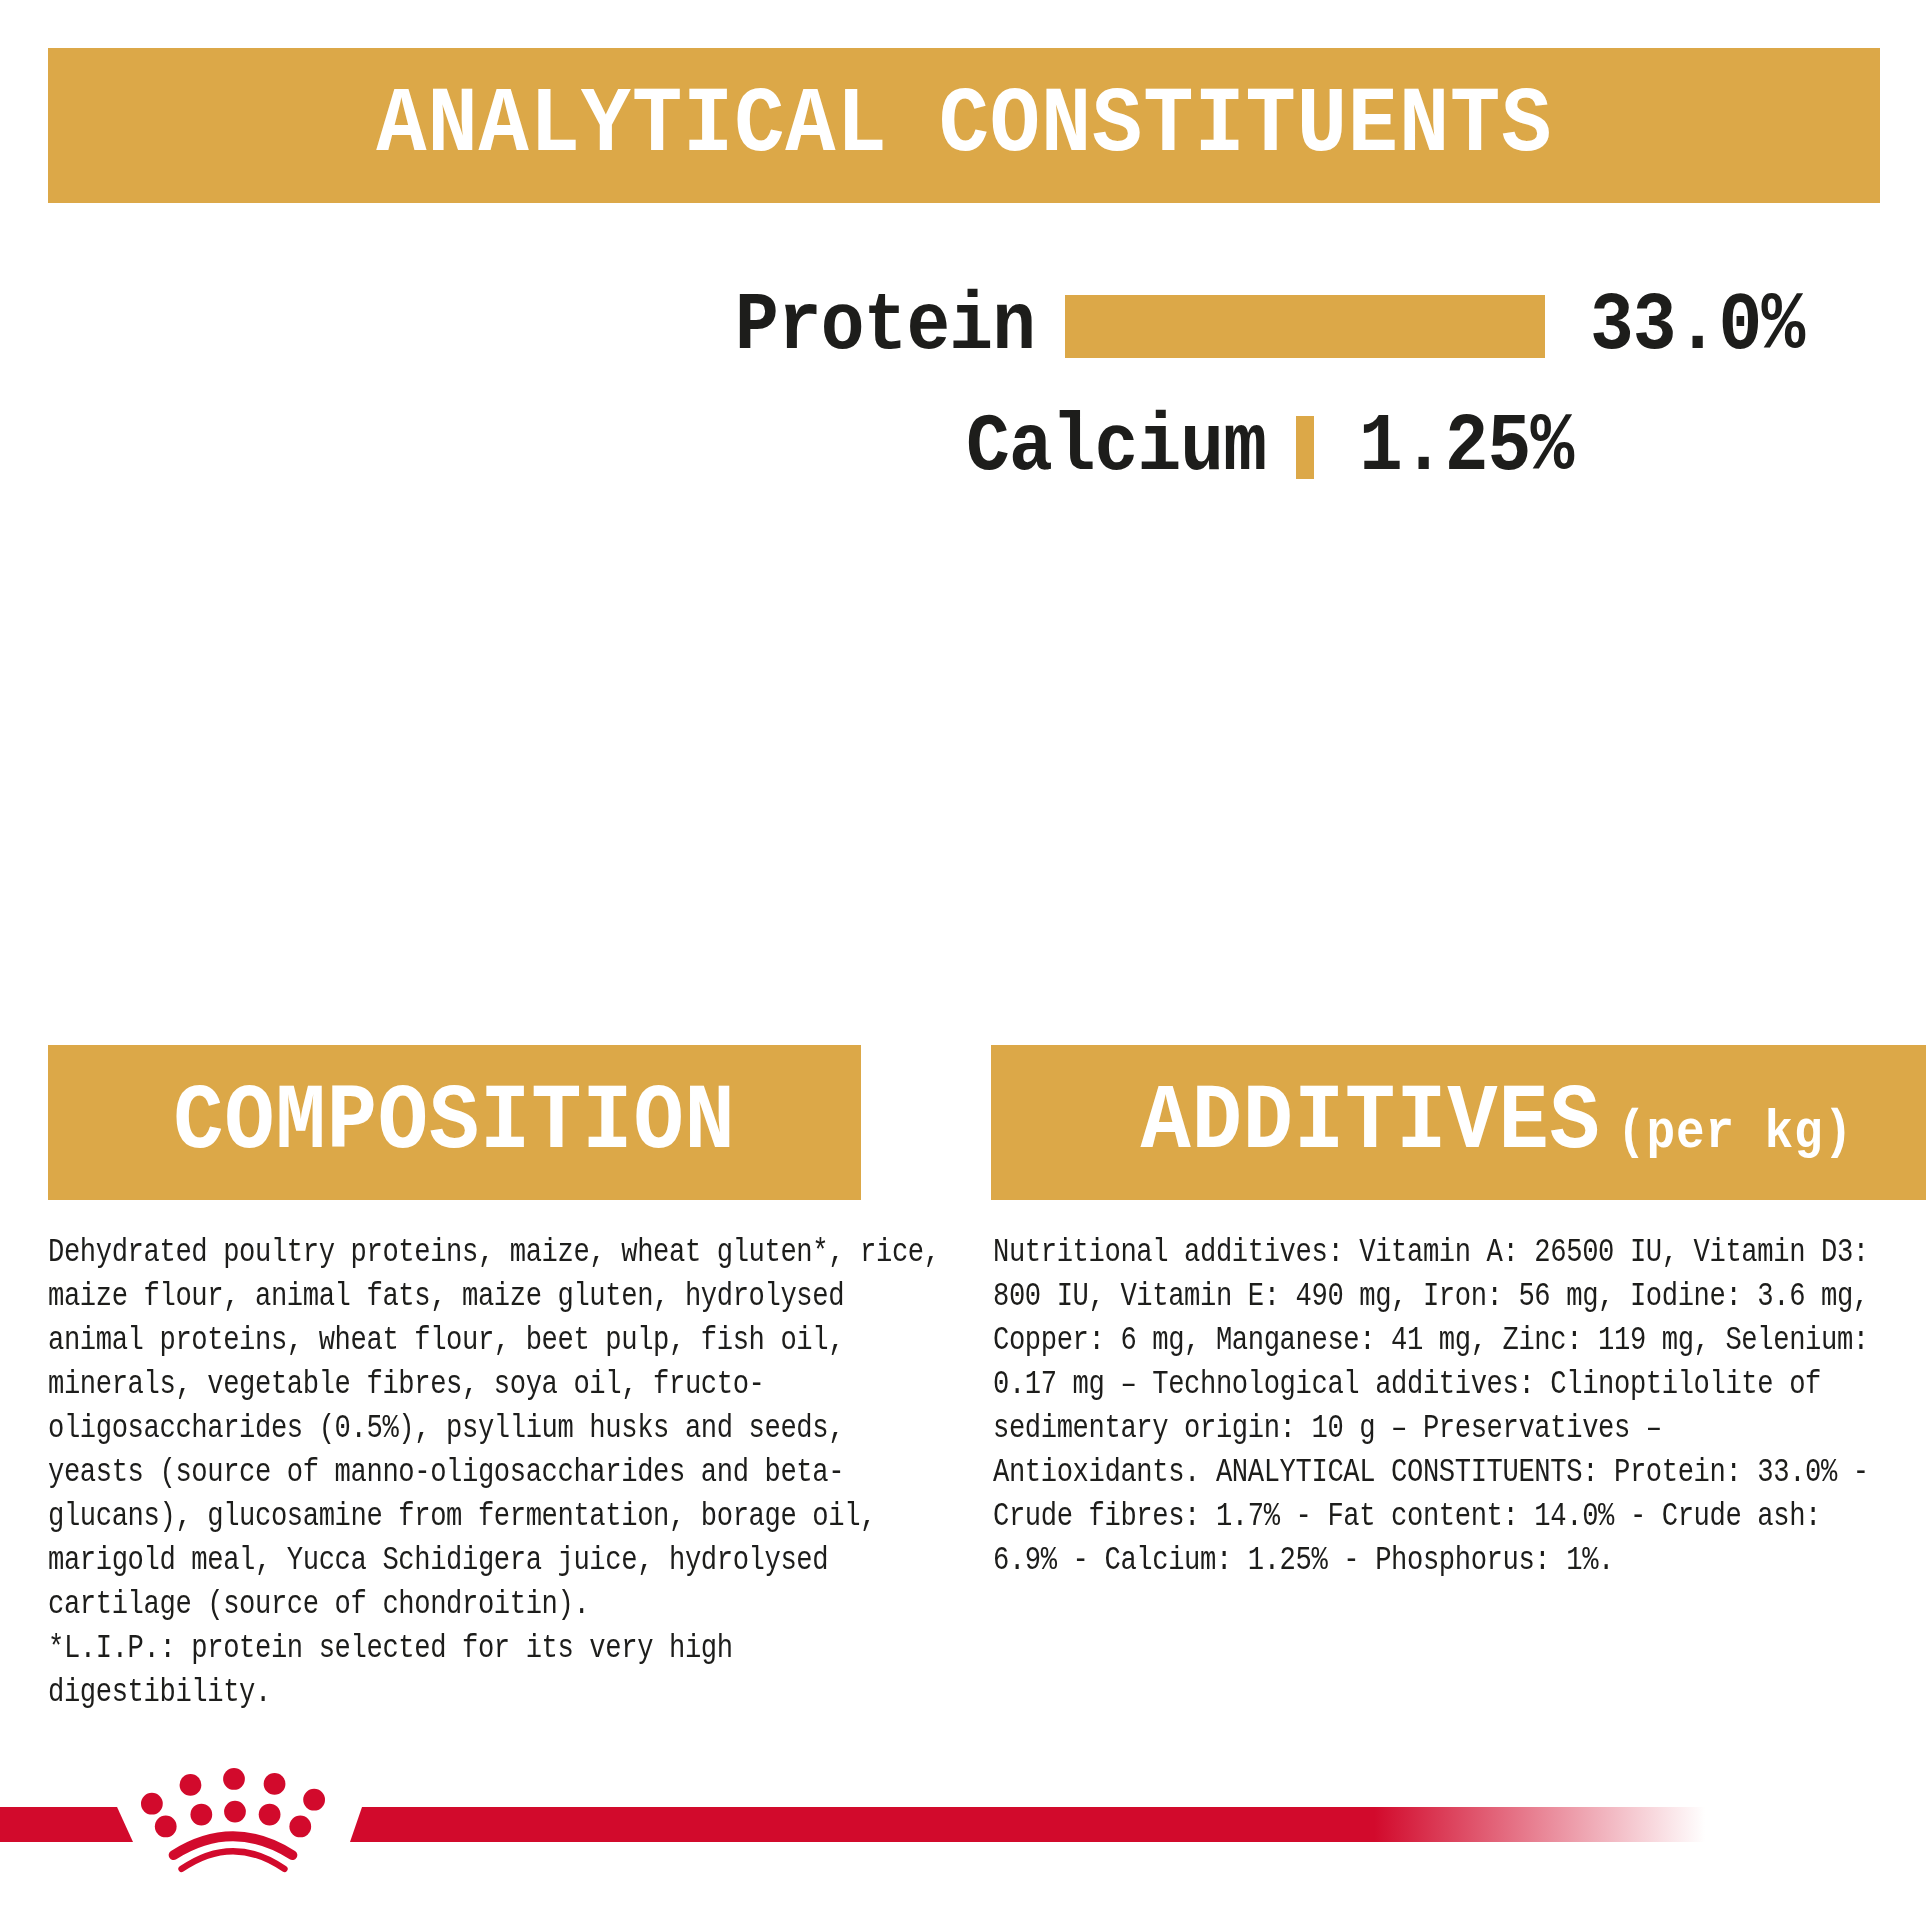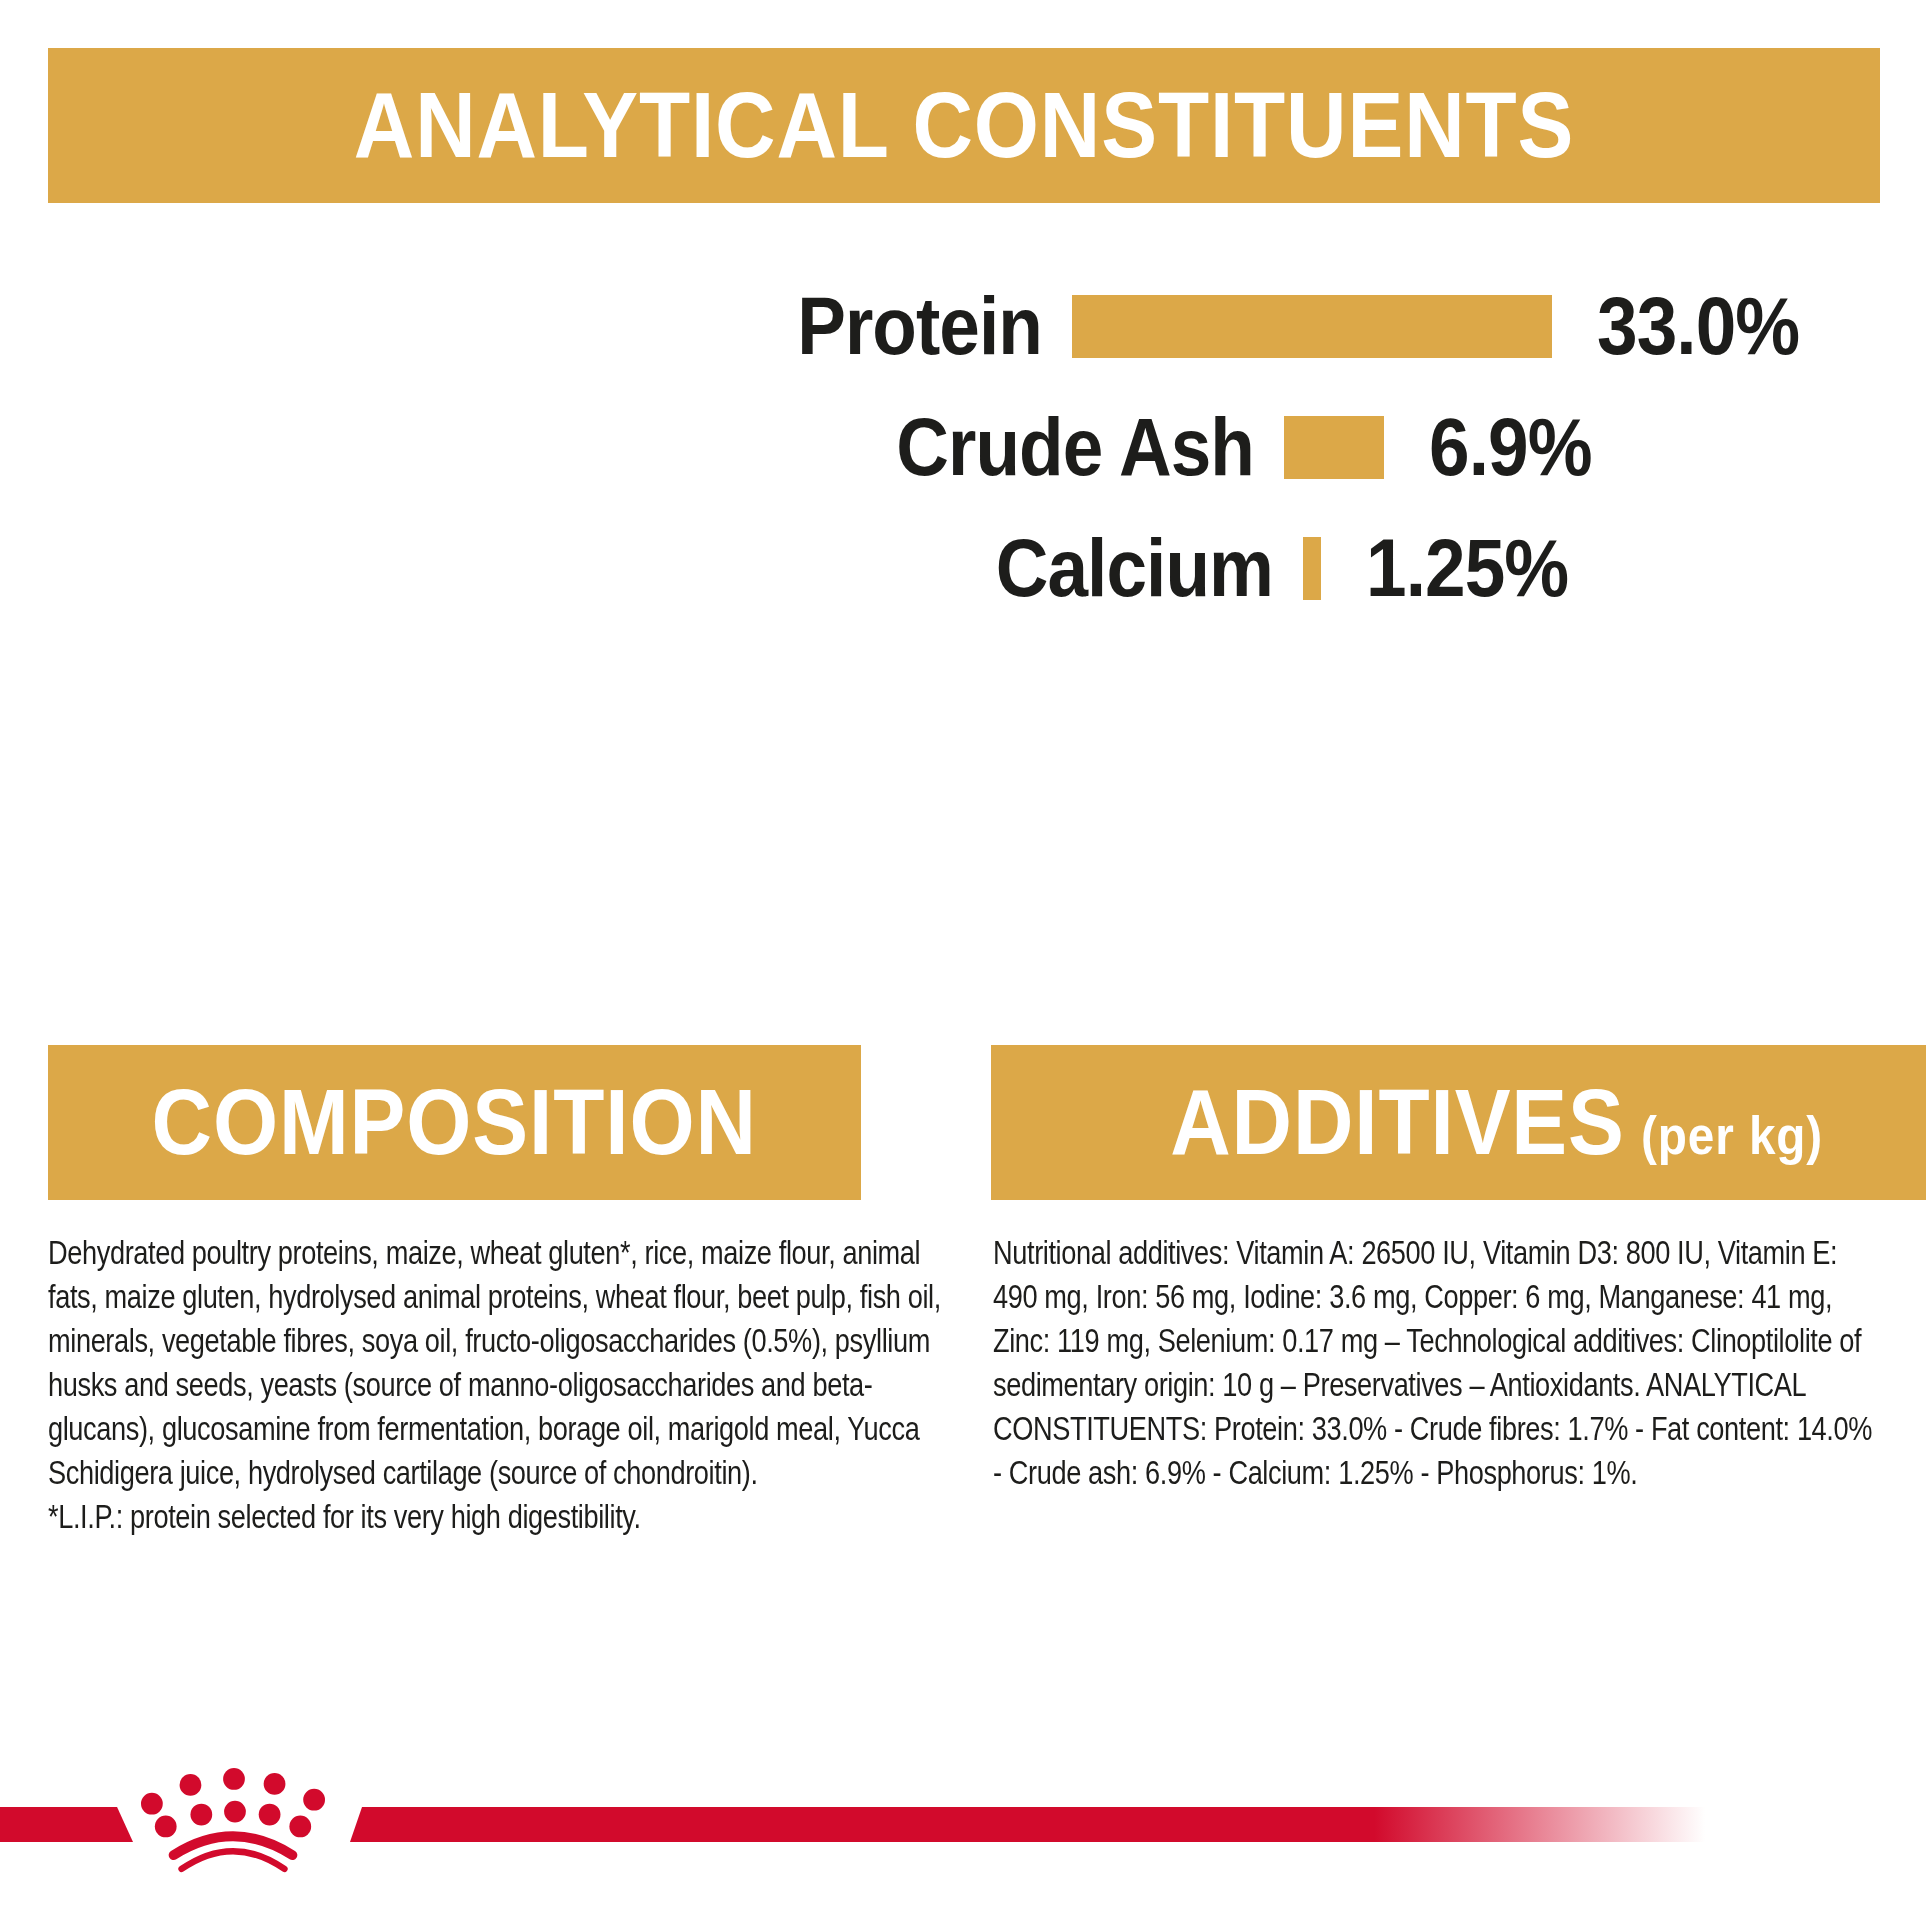--- a/index.html
+++ b/index.html
@@ -2,21 +2,21 @@
 <html><head>
 <meta charset="utf-8">
 <style>
   html, body { margin: 0; padding: 0; background: #ffffff; }
   #poster {
     position: relative;
     width: 1927px;
     height: 1927px;
     background: #ffffff;
     overflow: hidden;
-    font-family: Liberation Sans, sans-serif;
+    font-family: Liberation Mono, monospace;
     color: #1d1d1b;
   }
 
   
   .banner {
     position: absolute;
     background: #dca848;
     display: flex;
     align-items: center;
     justify-content: center;
@@ -125,25 +125,20 @@
 
   <div class="chart">
 
     <div class="chart-row">
       <div class="bar-label">Protein</div>
       <div class="bar" style="width: 480px;"></div>
       <div class="bar-value">33.0%</div>
     </div>
 
 
-    <div class="chart-row">
-      <div class="bar-label">Crude Ash</div>
-      <div class="bar" style="width: 100px;"></div>
-      <div class="bar-value">6.9%</div>
-    </div>
 
 
     <div class="chart-row">
       <div class="bar-label">Calcium</div>
       <div class="bar" style="width: 18px;"></div>
       <div class="bar-value">1.25%</div>
     </div>
 
 
   </div>

